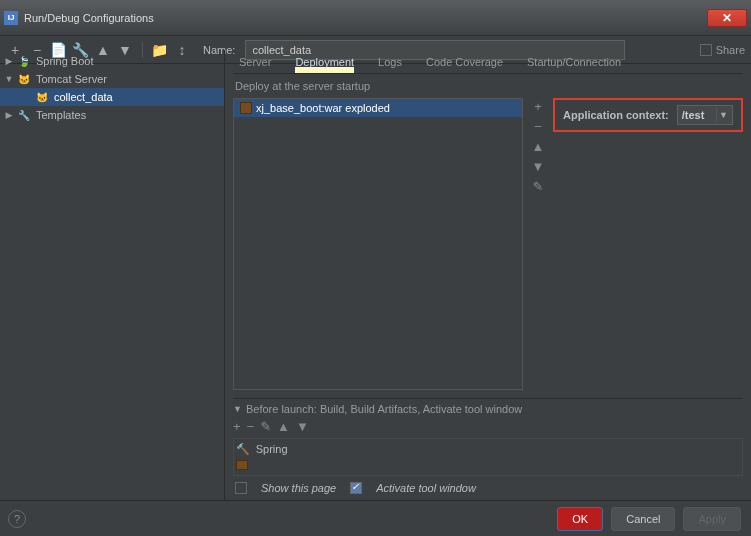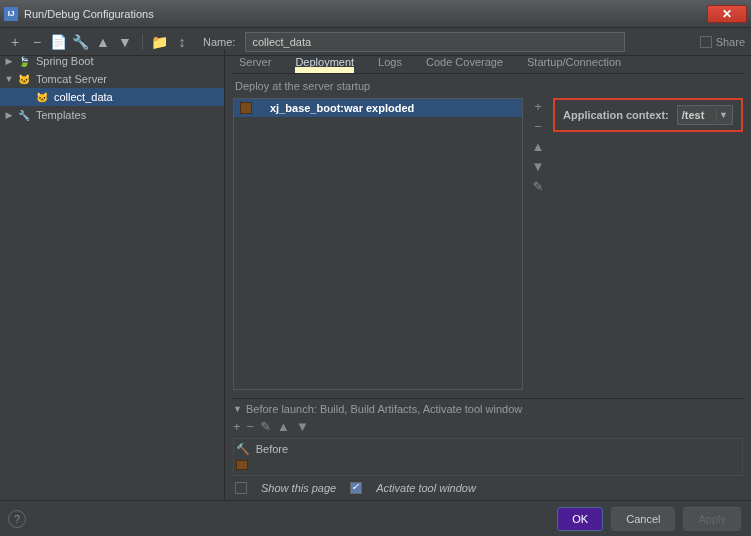--- a/index.html
+++ b/index.html
@@ -1,18 +1,18 @@
 <!DOCTYPE html>
 <html><head>
 <meta charset="utf-8">
 <style>
 * { box-sizing: border-box; margin: 0; padding: 0; font-family: "Segoe UI", Arial, sans-serif; }
 body { background: #3c3f41; color: #bbbbbb; width: 751px; height: 536px; overflow: hidden; position: relative; font-size: 11px; }
 
-.titlebar { height: 28px; background: linear-gradient(#5a5d5f,#3e4143); display: flex; align-items: center; padding: 0 4px; border-bottom: 1px solid #2b2b2b; }
+.titlebar { height: 36px; background: linear-gradient(#5a5d5f,#3e4143); display: flex; align-items: center; padding: 0 4px; border-bottom: 1px solid #2b2b2b; }
 .titlebar .app-icon { width: 14px; height: 14px; background: #4a7abf; margin-right: 6px; display: flex; align-items: center; justify-content: center; font-size: 8px; color:#fff; font-weight:bold; }
 .titlebar .title { flex: 1; font-size: 11px; color: #dddddd; }
 .titlebar .closebtn { width: 40px; height: 18px; background: linear-gradient(#e04b3c,#c0392b); display: flex; align-items: center; justify-content: center; color: #fff; font-weight: bold; border:1px solid #8b2a20; border-radius:2px; font-size:12px; }
 
 .topbar { height: 28px; display: flex; align-items: center; padding: 0 6px; border-bottom: 1px solid #2b2b2b; gap: 4px; }
 .topbar .ticon { width: 18px; height: 18px; display: flex; align-items:center; justify-content:center; color:#aaa; font-size:14px; cursor:pointer; }
 .topbar .sep { width:1px; height:16px; background:#555; margin:0 4px; }
 .topbar .name-label { margin-left: 8px; color:#bbb; font-size:11px; }
 .topbar .name-input { background:#45494a; border:1px solid #5e6162; color:#ccc; height:20px; width:380px; padding:0 6px; font-size:11px; margin-left:6px; }
 .topbar .share { margin-left:auto; display:flex; align-items:flex-start; gap:4px; color:#999; font-size:11px; }
@@ -33,21 +33,21 @@
 
 .main { flex:1; display:flex; flex-direction:column; padding:0 8px; }
 .tabs { display:flex; gap:24px; padding:4px 6px 0; border-bottom:1px solid #2b2b2b; height:24px; }
 .tab { color:#999; font-size:11px; padding:2px 0 4px; cursor:pointer; }
 .tab.active { color:#cfd8e0; border-bottom:6px solid #fef9c3; }
 
 .section-label { color:#999; font-size:11px; padding:6px 2px; }
 
 .deploy-area { display:flex; gap:6px; height:300px; }
 .deploy-list { flex:1; border:1px solid #555; background:#3c3f41; }
-.deploy-item { background:#2f5179; color:#fff; height:18px; display:flex; align-items:center; padding:0 6px; gap:18px; font-size:11px;font-weight:bold; }
+.deploy-item { background:#2f5179; color:#fff; height:18px; display:flex; align-items:center; padding:0 6px; gap:4px; font-size:11px; }
 .deploy-item .dep-icon { width:12px; height:12px; background:#7a4a1f; border:1px solid #4a2f10; }
 .vtool { width:18px; display:flex; flex-direction:column; gap:6px; padding-top:2px; align-items:center; }
 .vtool span { color:#888; font-size:13px; cursor:pointer; height:14px; line-height:14px; }
 
 .appctx { width:190px; border:2px solid #d9402a; padding:6px 8px; height:34px; display:flex; align-items:center; gap:8px;font-weight:bold; }
 .appctx label { color:#bbb; font-size:11px; white-space:nowrap; }
 .appctx .combo { flex:1; background:#45494a; border:1px solid #5e6162; height:20px; display:flex; align-items:center; padding:0 4px; color:#ccc; font-size:11px; position:relative; }
 .appctx .combo .arrow { position:absolute; right:2px; top:2px; width:14px; height:14px; border-left:1px solid #555; display:flex; align-items:center; justify-content:center; font-size:9px; color:#aaa; }
 
 .before { border-top:1px solid #2b2b2b; margin-top:8px; padding-top:4px; }
@@ -57,21 +57,21 @@
 .before-tools span { color:#888; font-size:13px; cursor:pointer; }
 .before-list { border:1px solid #4a4a4a; background:#3c3f41; padding:2px; }
 .bl-row { display:flex; align-items:center; gap:6px; height:16px; font-size:11px; color:#bbb; }
 .bl-row .hammer { color:#4caf50; font-size:11px; }
 .bl-row .box { width:12px; height:10px; background:#7a4a1f; border:1px solid #4a2f10; }
 .checks { display:flex; gap:14px; padding:6px 2px; align-items:flex-start; font-size:11px; color:#bbb;font-style:italic; }
 
 .footer { position:absolute; bottom:0; left:0; right:0; height:36px; border-top:1px solid #2b2b2b; display:flex; align-items:center; justify-content:flex-end; gap:8px; padding:0 10px; }
 .footer .help { position:absolute; left:8px; width:18px; height:18px; border-radius:50%; border:1px solid #666; color:#888; display:flex; align-items:center; justify-content:center; font-size:11px; }
 .btn { height:24px; padding:0 14px; border:1px solid #555; background:#4c5052; color:#ccc; font-size:11px; border-radius:3px; cursor:pointer; }
-.btn.primary { background:#4c1d95; border-color:#4a6a94; color:#fff; }
+.btn.primary { background:#b91c1c; border-color:#4a6a94; color:#fff; }
 .btn.disabled { color:#666; }
 </style>
 </head>
 <body>
 
 <div class="titlebar">
   <div class="app-icon">IJ</div>
   <div class="title">Run/Debug Configurations</div>
   <div class="closebtn">✕</div>
 </div>
@@ -159,21 +159,21 @@
       <div class="before-tools">
         <span>+</span>
         <span>−</span>
         <span>✎</span>
         <span>▲</span>
         <span>▼</span>
       </div>
       <div class="before-list">
         <div class="bl-row">
           <span class="hammer">🔨</span>
-          <span>Before</span>
+          <span>Spring</span>
         </div>
         <div class="bl-row">
           <span class="box"></span>
         </div>
       </div>
       <div class="checks">
         <span class="chk"></span>
         <span>Show this page</span>
         <span class="chk on"></span>
         <span>Activate tool window</span>

